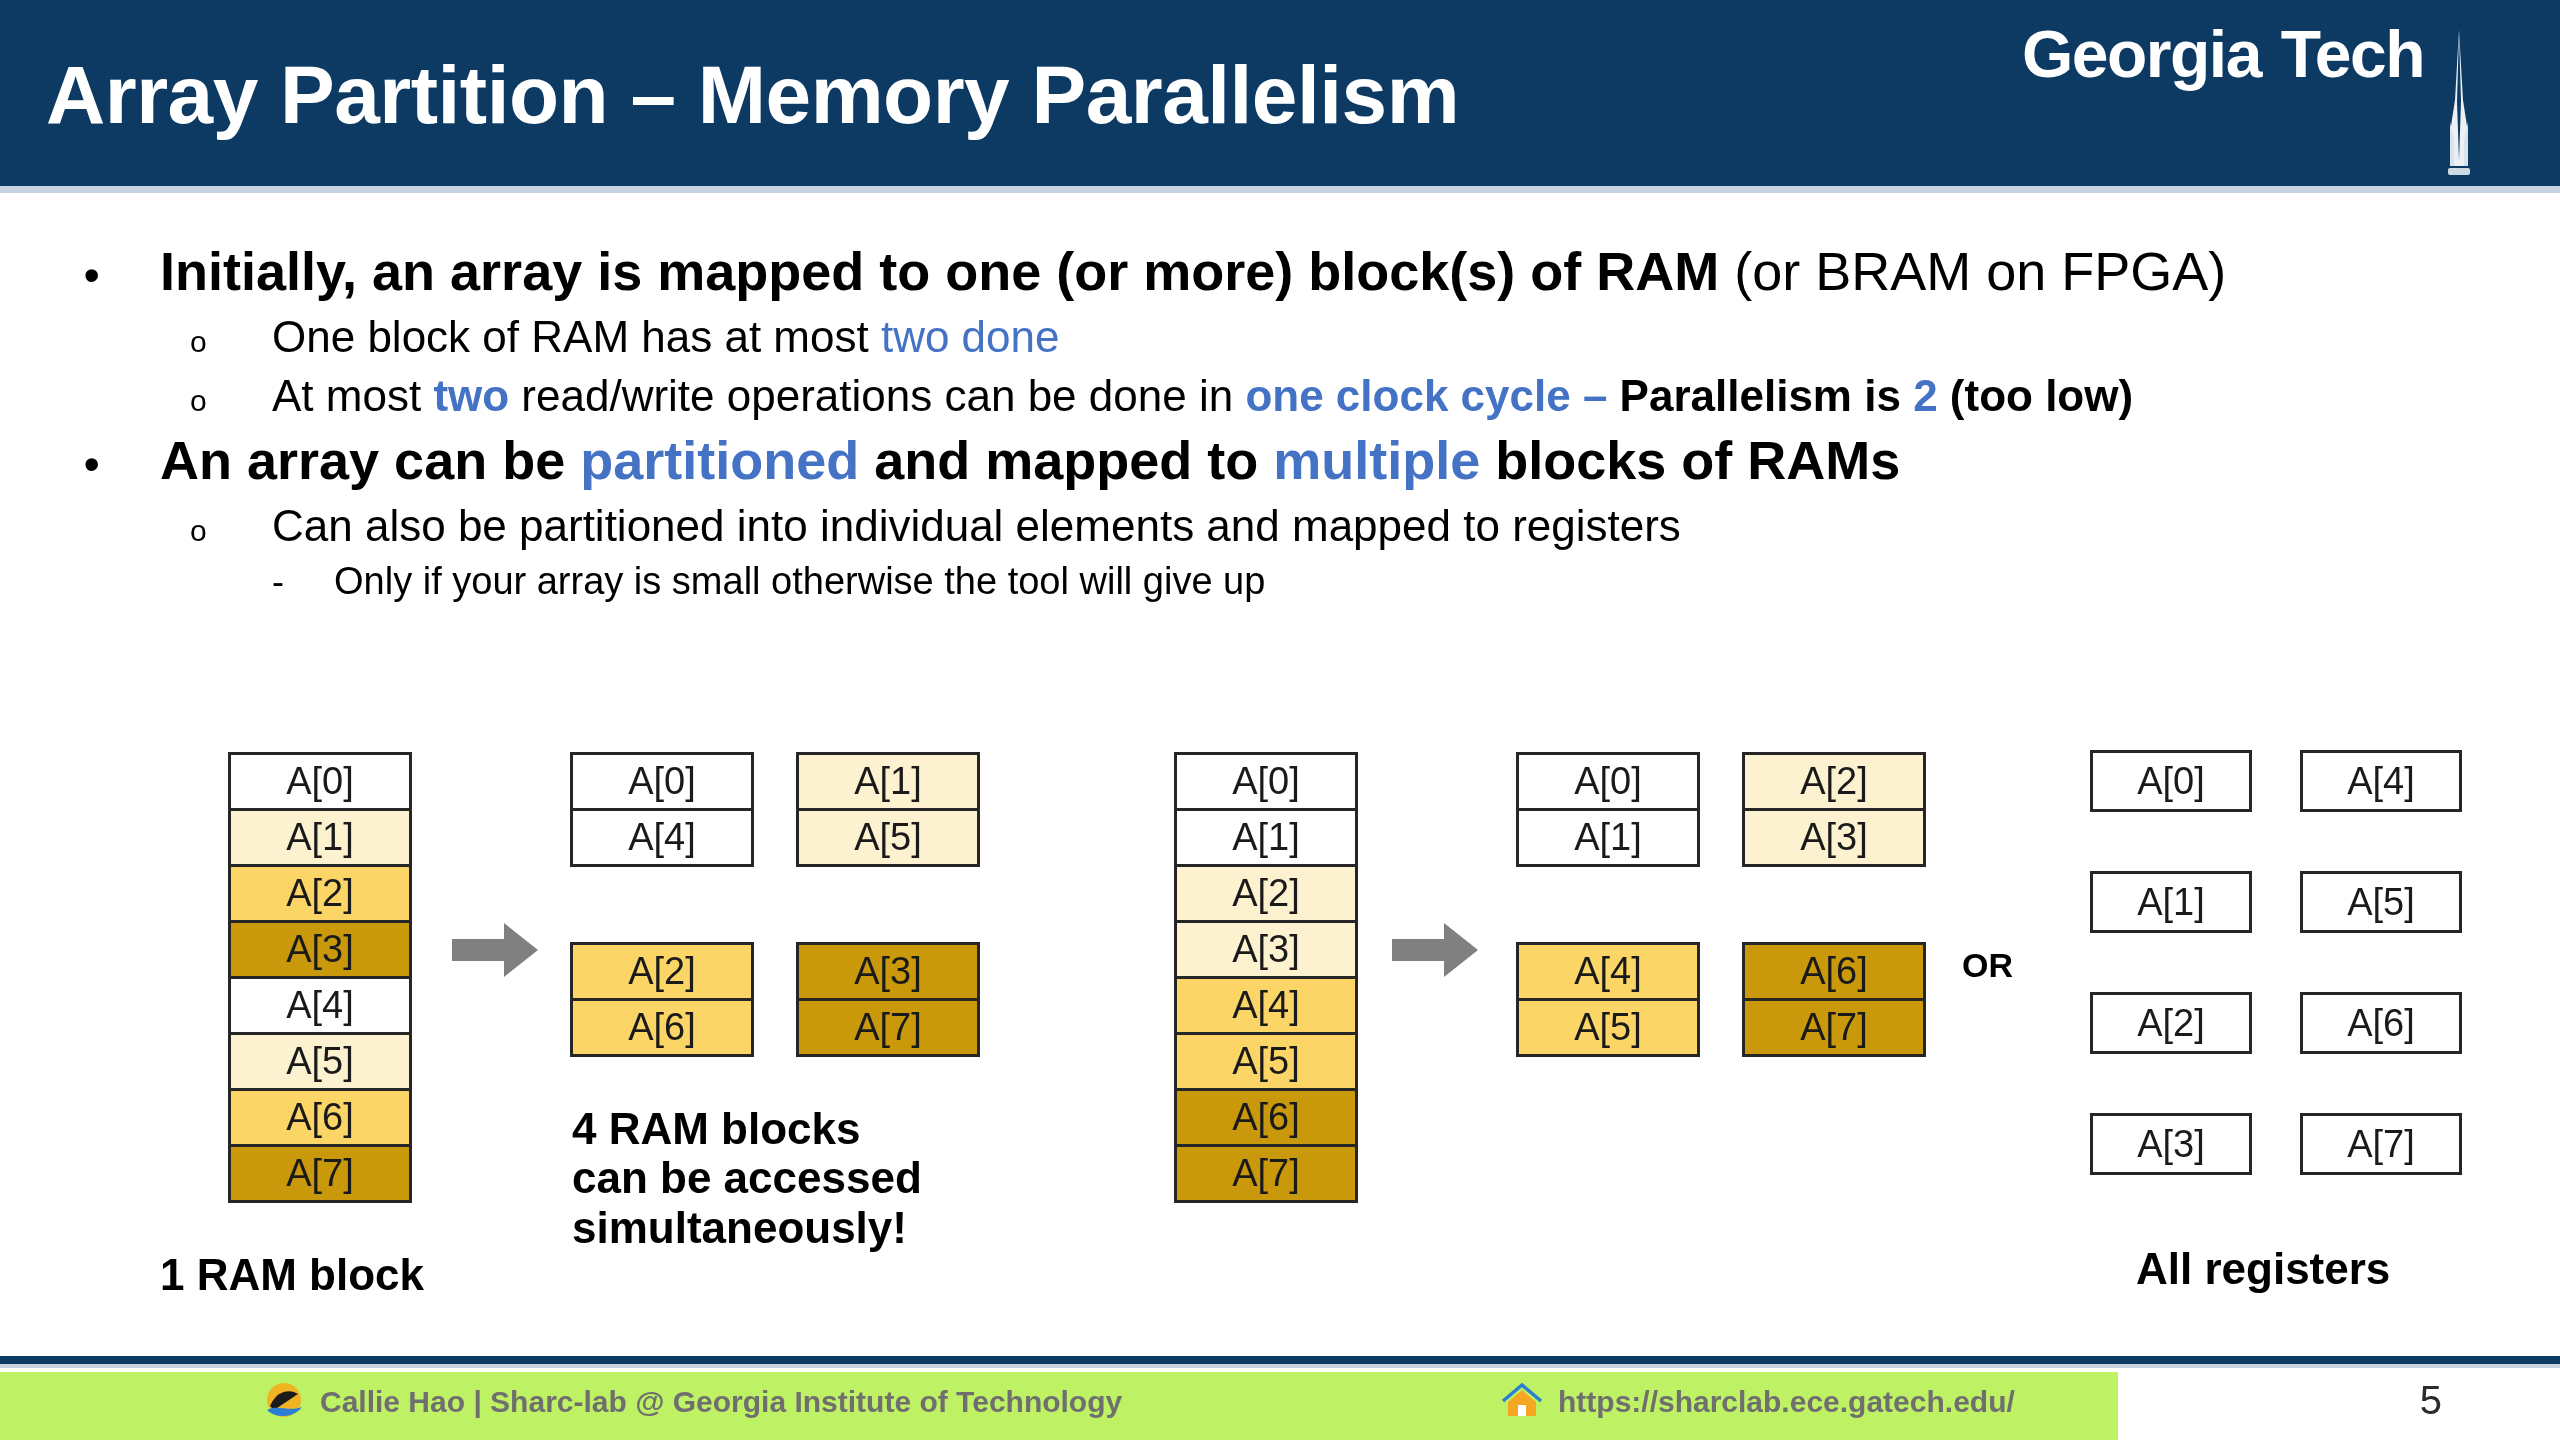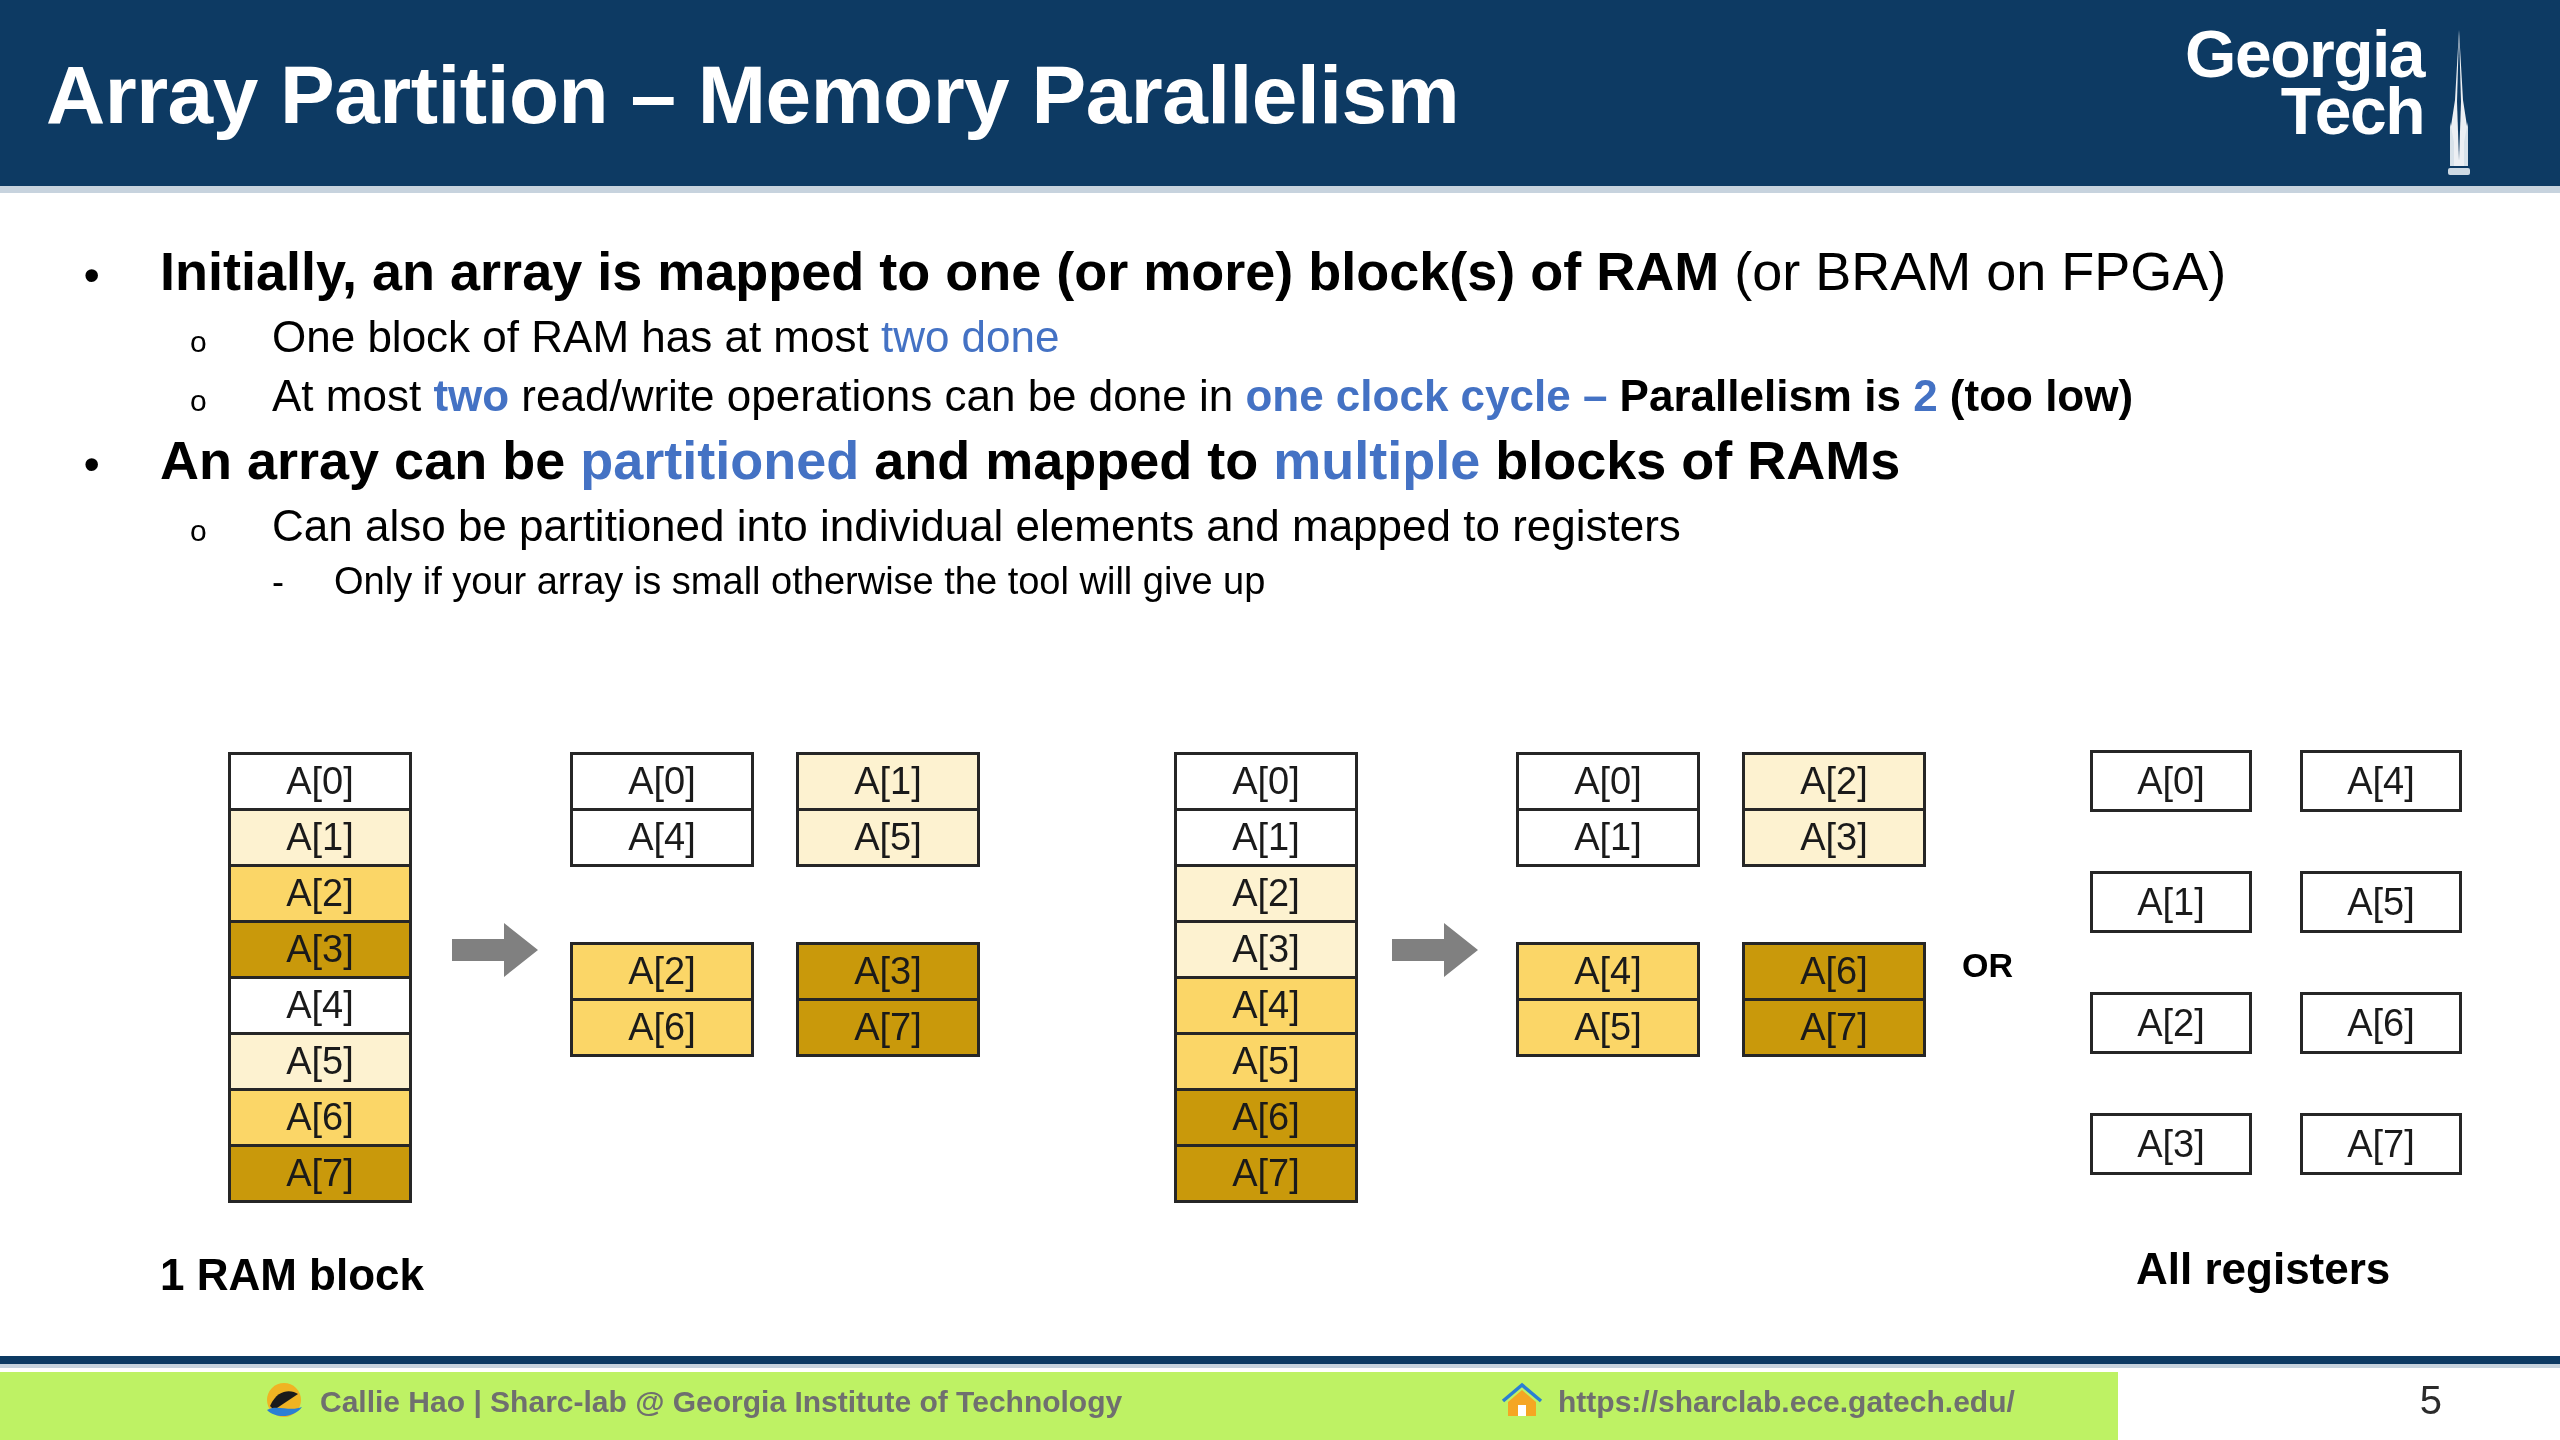--- a/index.html
+++ b/index.html
@@ -25,22 +25,22 @@
   .slide-title {
     position: absolute; left: 46px; top: 48px;
     font-size: 82px; font-weight: bold; color: #ffffff;
     letter-spacing: -0.5px; white-space: nowrap;
   }
   .gt-logo {
     position: absolute; right: 78px; top: 26px;
     display: flex; align-items: flex-start;
   }
   .gt-words {
-    display: flex; flex-direction: column;
-    align-items: flex-end; line-height: 0.86;
+    display: flex; flex-direction: row;
+    align-items: flex-end; line-height: 0.86; gap: 20px;
   }
   .gt-words span {
     font-size: 66px; font-weight: bold; color: #fff;
     letter-spacing: -1.5px;
   }
   .gt-tower { margin-left: 12px; margin-top: 4px; }
 
   
   .body-text { position: absolute; left: 0; top: 240px; width: 2560px; }
   .lvl1 {
@@ -194,20 +194,23 @@
         <div class="cell" style="background: rgb(253, 242, 208);">A[5]</div>
       </div>
     <div class="blk" id="cyc-b2" style="left:570px; top:190px;">
         <div class="cell first" style="background: rgb(251, 214, 103);">A[2]</div>
         <div class="cell" style="background: rgb(251, 214, 103);">A[6]</div>
       </div>
     <div class="blk" id="cyc-b3" style="left:796px; top:190px;">
         <div class="cell first" style="background: rgb(201, 153, 11);">A[3]</div>
         <div class="cell" style="background: rgb(201, 153, 11);">A[7]</div>
       </div>
+    <div class="cap" id="cyc-res-cap" style="left:572px; top:352px;">4 RAM blocks
+can be accessed
+simultaneously!</div>
 
     <div class="col" id="blk-src" style="left:1174px; top:0;">
         <div class="cell first" style="background: rgb(255, 255, 255);">A[0]</div>
         <div class="cell" style="background: rgb(255, 255, 255);">A[1]</div>
         <div class="cell" style="background: rgb(253, 242, 208);">A[2]</div>
         <div class="cell" style="background: rgb(253, 242, 208);">A[3]</div>
         <div class="cell" style="background: rgb(251, 214, 103);">A[4]</div>
         <div class="cell" style="background: rgb(251, 214, 103);">A[5]</div>
         <div class="cell" style="background: rgb(201, 153, 11);">A[6]</div>
         <div class="cell" style="background: rgb(201, 153, 11);">A[7]</div>

